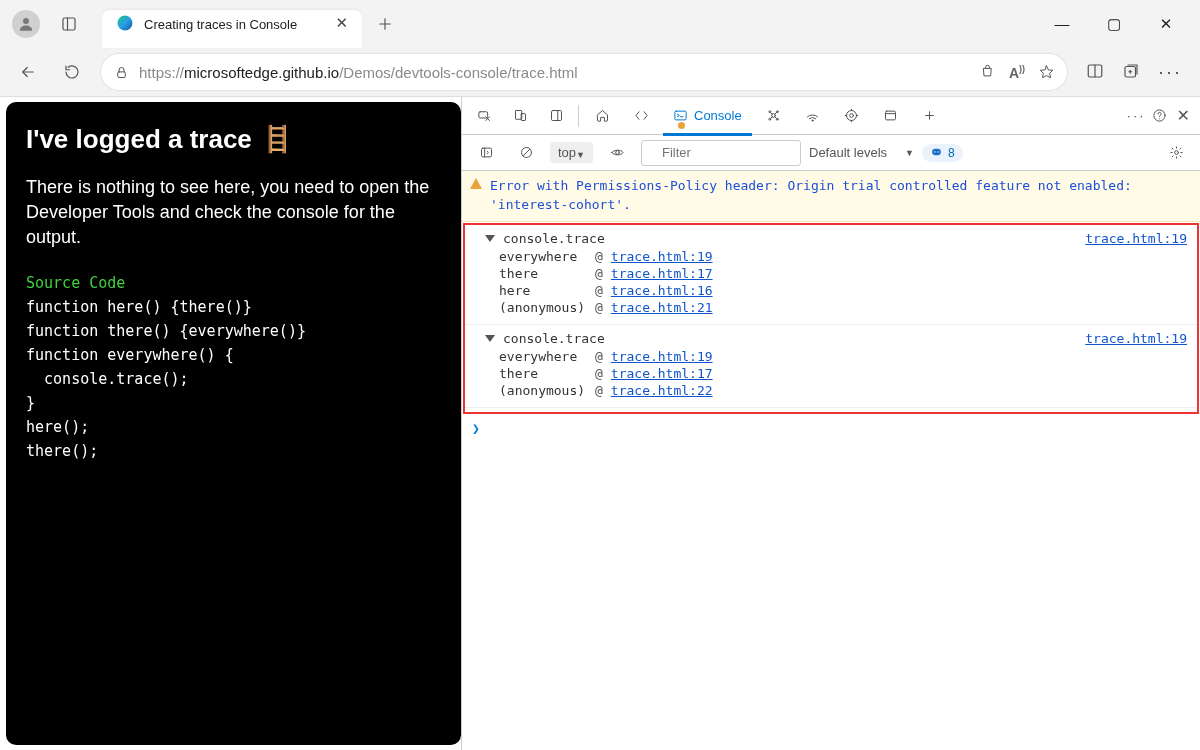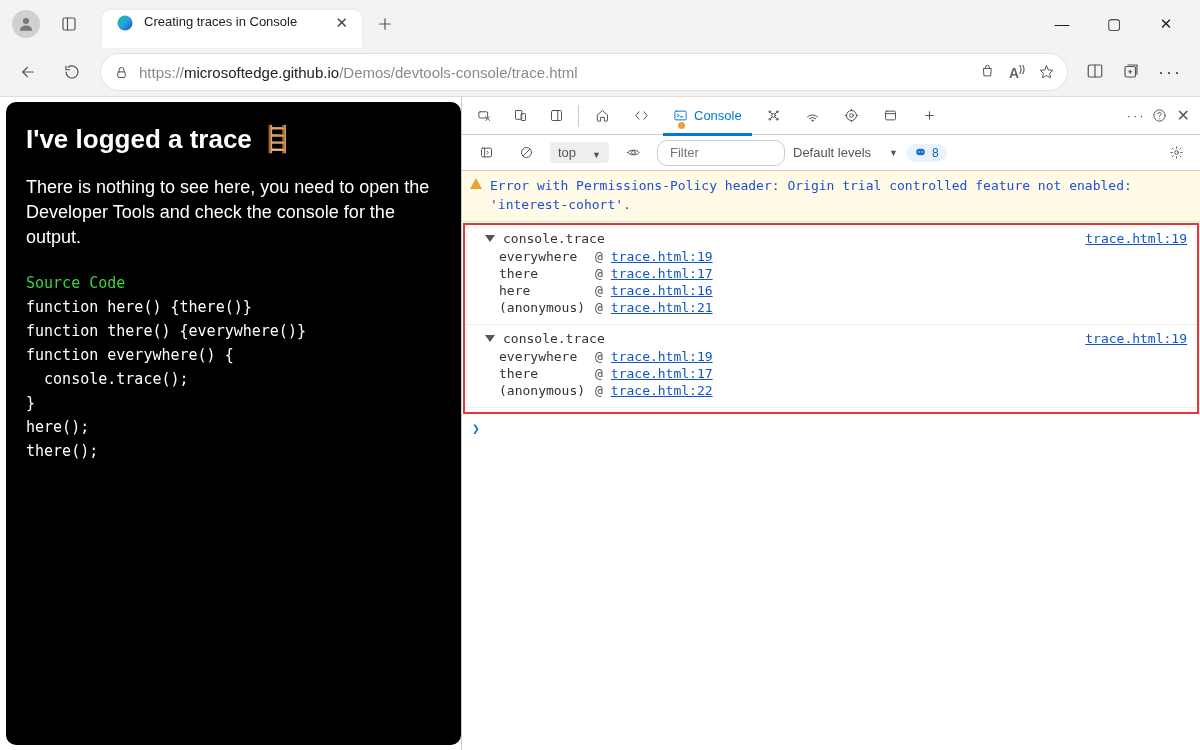--- a/index.html
+++ b/index.html
@@ -23,22 +23,22 @@
   }
   .avatar {
     width: 28px; height: 28px; border-radius: 50%; background: #d0d0d0;
     display:flex;align-items:center;justify-content:center;margin:0 6px;
   }
   .avatar svg{width:18px;height:18px;fill:#787878}
   .panel-btn,.newtab-btn {
     width:34px;height:34px;display:flex;align-items:center;justify-content:center;border-radius:4px;color:#555;
   }
   .tab {
-    display:flex;align-items:flex-start;gap:10px;background:#fff;border-radius:8px 8px 0 0;height:38px;
-    padding:4px 14px;margin-left:10px;min-width:260px;position:relative;top:5px;
+    display:flex;align-items:flex-end;gap:10px;background:#fff;border-radius:8px 8px 0 0;height:38px;
+    padding:16px 14px;margin-left:10px;min-width:260px;position:relative;top:5px;
     box-shadow: 0 -1px 3px rgba(0,0,0,.05);
   }
   .tab .edge-icon{width:18px;height:18px}
   .tab .title{font-size:13px;color:#222;white-space:nowrap}
   .tab .close{margin-left:auto;font-size:15px;color:#444}
   .win-controls{margin-left:auto;display:flex;gap:12px;padding-right:8px;color:#222}
   .win-controls span{width:40px;text-align:center;font-size:15px}
 
   
   .addrbar {
@@ -73,22 +73,22 @@
   .dt-tabs{height:38px;display:flex;align-items:center;border-bottom:1px solid #ccc;padding:0 6px;gap:4px}
   .dt-icon{width:32px;height:32px;display:flex;align-items:center;justify-content:center;color:#555}
   .dt-sep{width:1px;height:22px;background:#ccc;margin:0 2px}
   .dt-tab{padding:0 10px;height:38px;display:flex;align-items:center;gap:6px;color:#444;position:relative}
   .dt-tab.active{color:#0078d4}
   .dt-tab.active::after{content:"";position:absolute;left:0;right:0;bottom:-1px;height:3px;background:#0078d4}
   .dt-tab.active .warn-dot{position:absolute;width:7px;height:7px;background:#e8a33d;border-radius:50%;bottom:6px;left:15px}
   .dt-right{margin-left:auto;display:flex;gap:6px;align-items:center;color:#555}
 
   .dt-toolbar{height:36px;display:flex;align-items:center;gap:8px;padding:0 8px;border-bottom:1px solid #ccc;color:#555}
-  .dt-toolbar .ctx{background:#eee;border-radius:3px;padding:3px 8px;display:flex;align-items:flex-end;gap:16px;font-size:13px}
-  .dt-toolbar input{border:1px solid #ccc;border-radius:10px;height:26px;padding:0 12px;font-size:13px;width:128px;outline:none}
+  .dt-toolbar .ctx{background:#eee;border-radius:3px;padding:3px 8px;display:flex;align-items:flex-end;gap:0;font-size:13px}
+  .dt-toolbar input{border:1px solid #ccc;border-radius:3px;height:26px;padding:0 20px;font-size:13px;width:160px;outline:none}
   .dt-toolbar .levels{display:flex;align-items:center;gap:18px;font-size:13px}
   .dt-toolbar .issues{display:flex;align-items:center;gap:5px;background:#eaf3fb;border-radius:10px;padding:2px 8px;font-size:12px;color:#0067b8}
   .dt-toolbar .gear{margin-left:auto}
 
   .dt-body{flex:1;font-family:Consolas,monospace;font-size:13px;overflow:auto}
   .warn-row{background:#fffbe6;border-bottom:1px solid #f3e9b8;padding:6px 10px 6px 28px;color:#1d4ed8;position:relative;line-height:1.45}
   .warn-row::before{content:"";position:absolute;left:8px;top:7px;width:0;height:0;border-left:6px solid transparent;border-right:6px solid transparent;border-bottom:11px solid #e8a33d}
   .trace-wrap{border:2px solid #e33;margin:1px;padding-bottom:4px}
   .trace-block{border-bottom:1px solid #eee;padding:4px 10px 8px 20px;color:#333}
   .trace-head{display:flex;align-items:center;gap:4px;padding:2px 0}

